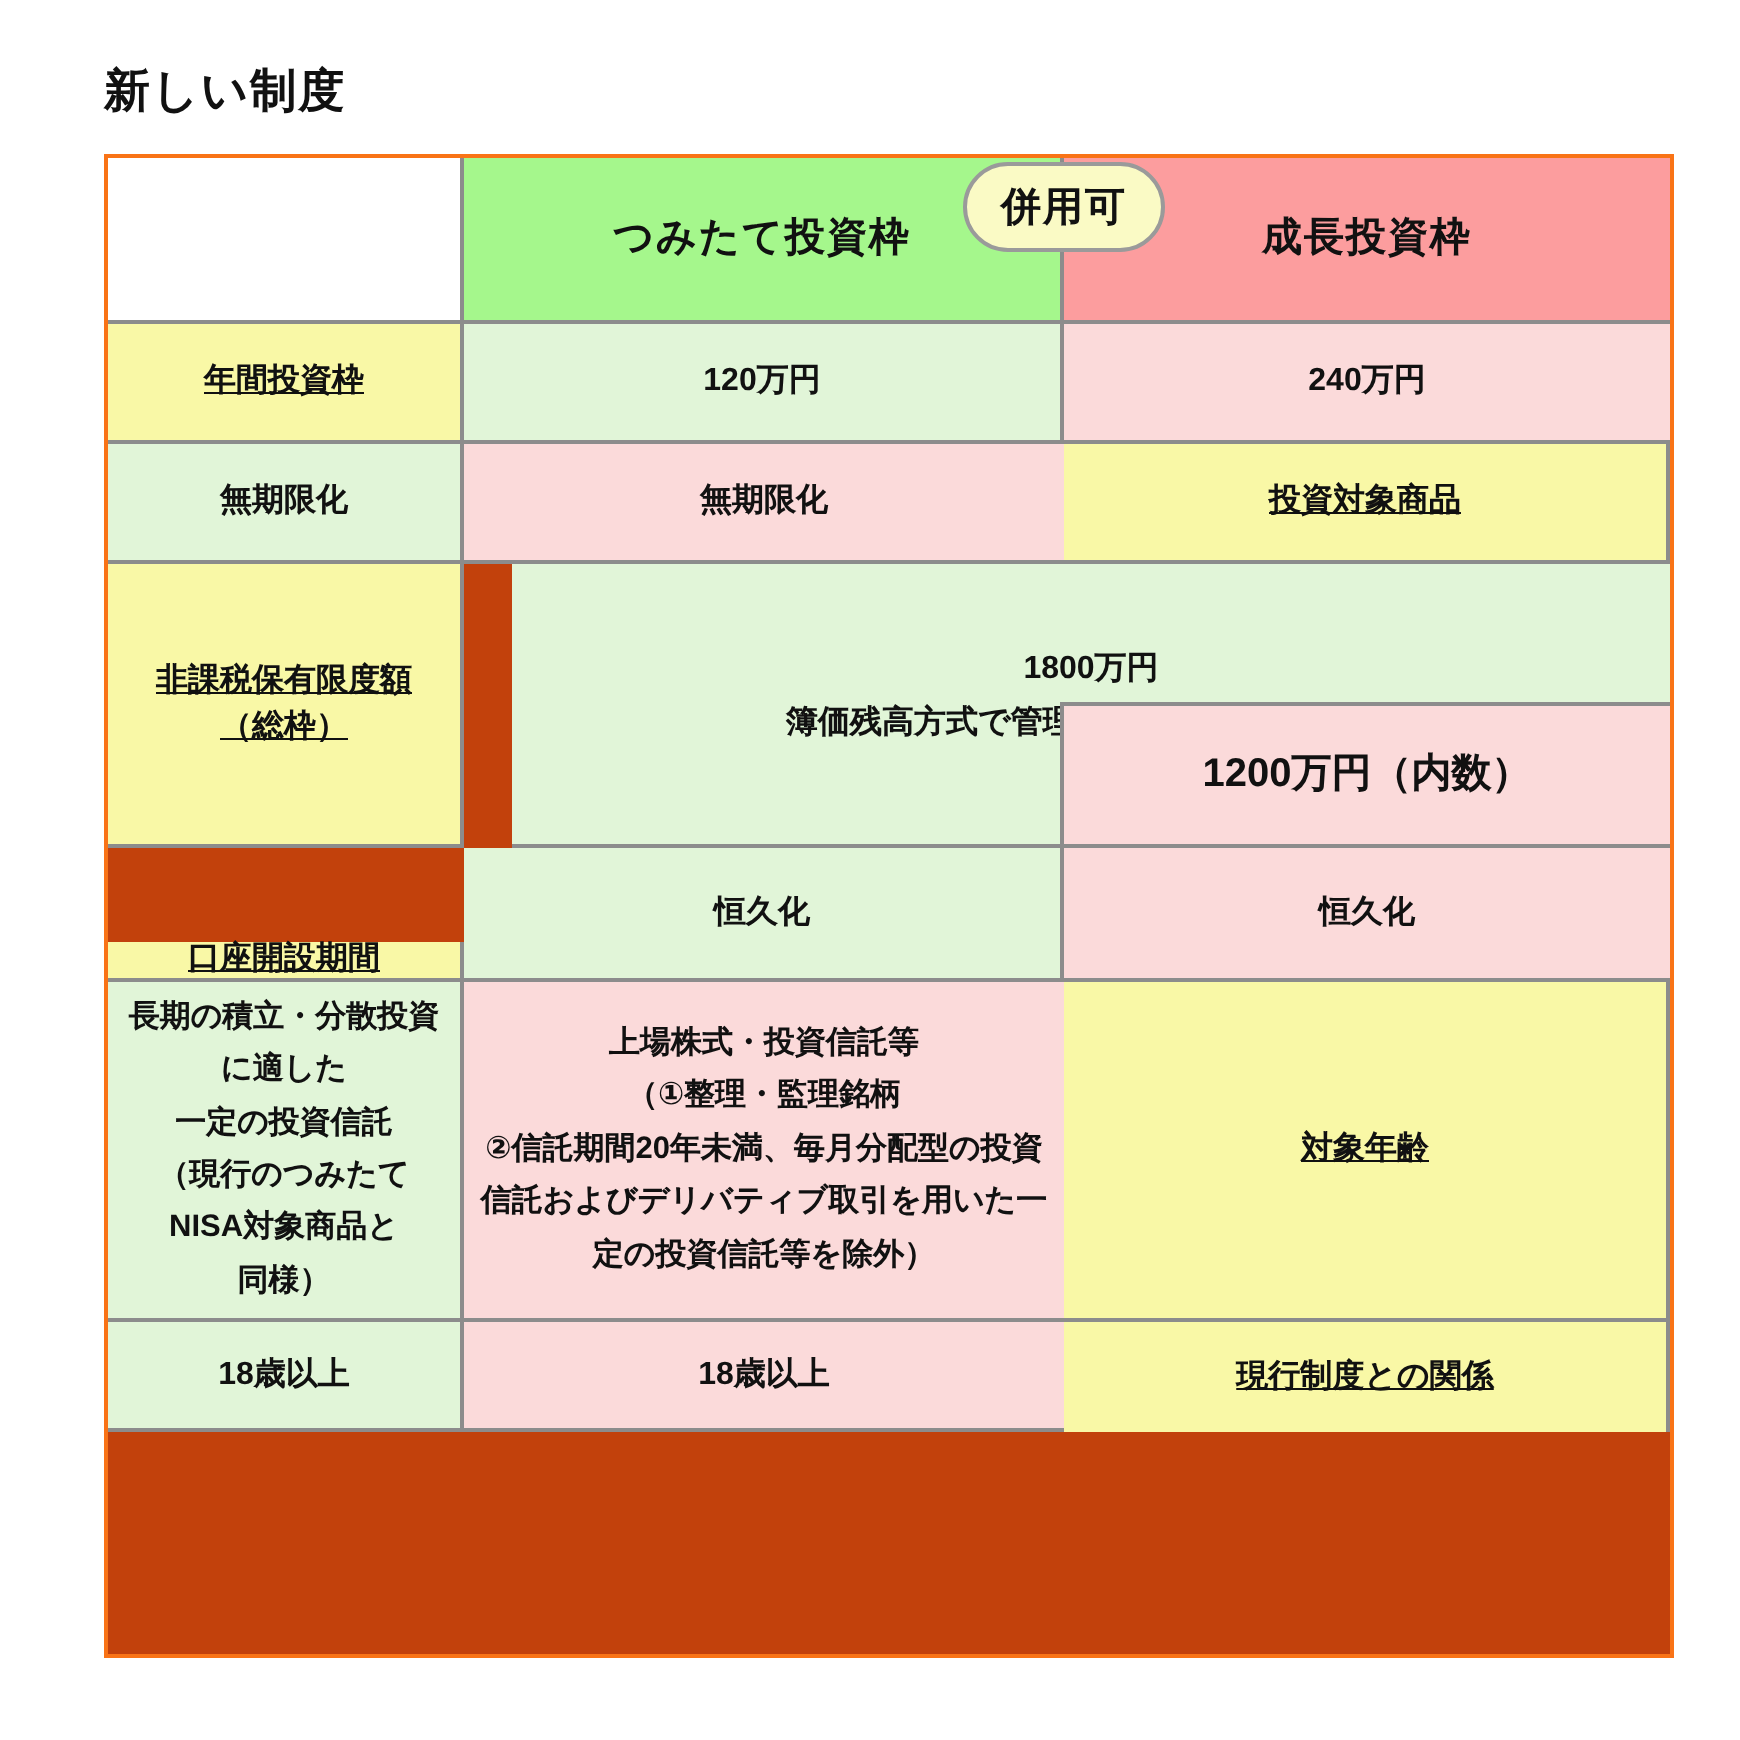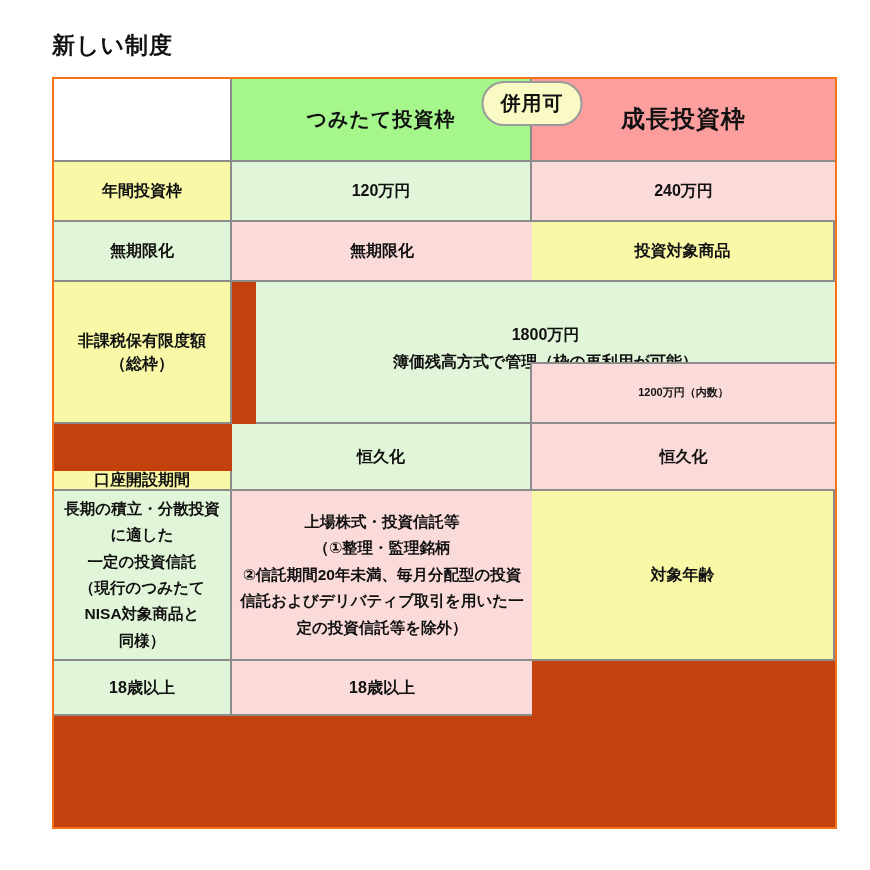--- a/index.html
+++ b/index.html
@@ -21,37 +21,37 @@
   .cell{
     box-sizing:border-box;
     display:flex;align-items:center;justify-content:center;
     text-align:center;font-weight:bold;font-size:16px;
     padding:4px 8px;line-height:1.45;white-space:pre-line;
   }
   .br{border-right:2px solid #8c8c8c;}
   .bb{border-bottom:2px solid #8c8c8c;}
   .white{background:#ffffff;}
   .hgreen{background:#a5f78c;font-size:20px;letter-spacing:1px;}
-  .hpink{background:#fc9d9e;font-size:24px;letter-spacing:1px;}
-  .label{background:#f9f8a6;}
+  .hpink{background:#fc9d9e;font-size:20px;letter-spacing:1px;}
+  .label{background:#f9f8a6;text-decoration:underline;}
   .green{background:#e1f5d8;}
   .pink{background:#fbdada;}
   .big{
     grid-column:2/4;grid-row:4/6;
     position:relative;display:block;padding:4px;margin-left:24px;
   }
   .limit-text{
     margin-top:13px;text-align:center;font-weight:bold;
     font-size:16px;line-height:1.65;white-space:pre-line;
   }
   .sub-pink{
-    position:absolute;right:0;bottom:0;width:305px;height:60px;
+    position:absolute;right:0;bottom:0;width:305px;height:71px;
     background:#fbdada;border-left:2px solid #8c8c8c;border-top:2px solid #8c8c8c;
     box-sizing:border-box;display:flex;align-items:center;justify-content:center;
-    font-weight:bold;font-size:11px;
+    font-weight:bold;font-size:20px;
   }
   .span2{grid-column:2/4;}
   .tall{line-height:1.7;font-size:15.5px;}
   .badge{
     position:absolute;left:480px;top:4px;transform:translateX(-50%);
     background:#fafac5;border:2px solid #9a9a9a;border-radius:24px;
     padding:7px 17px;font-size:20px;font-weight:bold;letter-spacing:1px;
     z-index:5;white-space:nowrap;
   }
 </style>
@@ -95,15 +95,16 @@
 （現行のつみたてNISA対象商品と
 同様）</div>
       <div class="cell pink bb tall">上場株式・投資信託等
 （①整理・監理銘柄
 ②信託期間20年未満、毎月分配型の投資信託およびデリバティブ取引を用いた一定の投資信託等を除外）</div>
 
       <div class="cell label br bb">対象年齢</div>
       <div class="cell green br bb">18歳以上</div>
       <div class="cell pink bb">18歳以上</div>
 
+      <div class="cell label br">現行制度との関係</div>
     </div>
   </div>
 </div>
 
 </body></html>

